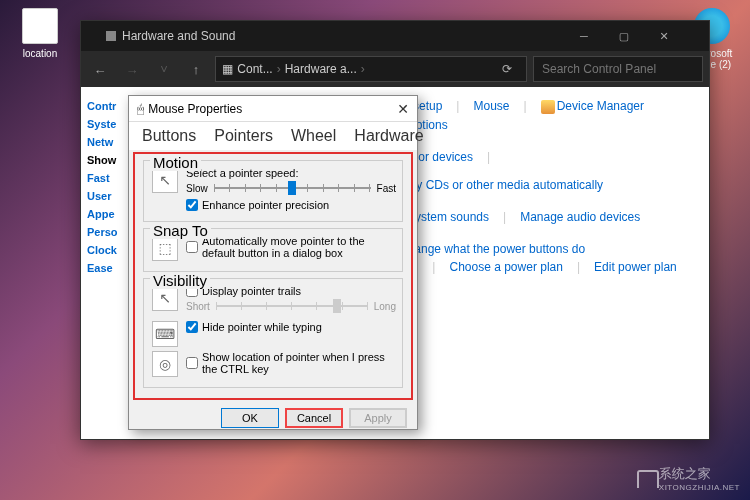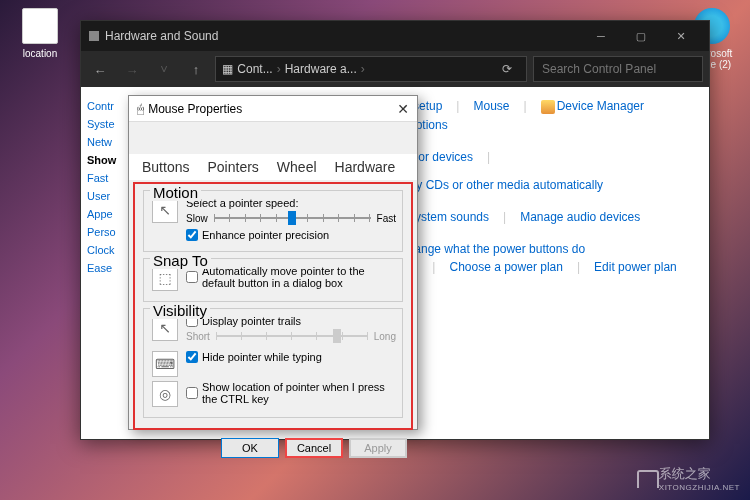--- a/index.html
+++ b/index.html
@@ -4,48 +4,48 @@
 <style>
 * { box-sizing: border-box; margin: 0; padding: 0; font-family: "Segoe UI", Tahoma, sans-serif; }
 body { width: 750px; height: 500px; overflow: hidden; position: relative; background: linear-gradient(135deg, #2a1a3a 0%, #8b4a7a 30%, #d4756b 60%, #1a1a4a 100%); }
 .desktop-icon { position: absolute; width: 60px; text-align: center; color: #fff; font-size: 10px; cursor: pointer; }
 .desktop-icon .ico { width: 36px; height: 36px; margin: 0 auto 4px; background: #fff; border: 1px solid #ccc; border-radius: 2px; position: relative; }
 .desktop-icon.edge .ico { background: radial-gradient(circle, #3cc4f0 40%, #0a84d8 100%); border-radius: 50%; border: none; }
 .taskkill-ico { top: 8px; left: 10px; }
 .edge-ico { top: 8px; right: 8px; }
 
 .cp-window { position: absolute; top: 20px; left: 80px; width: 630px; height: 420px; background: #fff; border: 1px solid #333; box-shadow: 0 4px 20px rgba(0,0,0,0.5); }
-.cp-titlebar { height: 30px; background: #1a1a1a; color: #ccc; display: flex; align-items: center; padding: 0 8px; font-size: 12px; }
+.cp-titlebar { height: 30px; background: #1a1a1a; color: #ccc; display: flex; align-items: center; padding: 0 25px; font-size: 12px; }
 .cp-titlebar .title { flex: 1; display:flex; align-items:center; gap:6px;}
 .cp-titlebar .winbtns { display: flex; gap: 0; }
 .cp-titlebar .winbtn { width: 40px; height: 30px; display: flex; align-items: center; justify-content: center; color: #aaa; cursor: pointer; font-size: 11px; }
 .cp-nav { height: 36px; background: #2a2a2a; display: flex; align-items: center; padding: 0 6px; gap: 6px; }
 .nav-arrow { width: 26px; height: 26px; color: #aaa; display: flex; align-items: center; justify-content: center; cursor: pointer; font-size: 13px; }
 .nav-arrow.disabled { color: #555; }
 .addr-bar { flex: 1; height: 26px; background: #1a1a1a; border: 1px solid #444; display: flex; align-items: center; padding: 0 6px; color: #ccc; font-size: 12px; gap: 4px; }
 .addr-bar .crumb { white-space: nowrap; overflow: hidden; text-overflow: ellipsis; max-width: 80px; }
 .addr-bar .sep { color: #666; }
 .refresh-btn { width: 26px; color:#aaa; text-align:center; cursor:pointer; }
 .search-box { width: 170px; height: 26px; background: #1a1a1a; border: 1px solid #444; color: #888; font-size: 12px; padding: 0 8px; }
 
 .cp-body { display: flex; height: calc(100% - 66px); background: #fff; }
 .cp-sidebar { width: 48px; padding: 10px 4px; border-right: none; }
-.cp-sidebar .sitem { color: #0066cc; font-size: 11px; padding: 3px 2px; white-space: nowrap; overflow: hidden; cursor: pointer; }
+.cp-sidebar .sitem { color: #0066cc; font-size: 11px; padding: 3px 2px; white-space: nowrap; overflow: hidden; cursor: pointer; font-weight: bold; }
 .cp-sidebar .sitem.bold { font-weight: bold; color: #000; }
 .cp-main { flex: 1; padding: 12px 10px; font-size: 12px; }
 .cp-link { color: #0066cc; cursor: pointer; }
 .cp-row { margin-bottom: 18px; display:flex; gap:14px; flex-wrap:wrap; }
 .cp-divider { color: #ccc; }
 .dm-icon { width:14px; height:14px; display:inline-block; background:linear-gradient(#ffd966,#e69138); border-radius:2px; vertical-align:middle; margin-right:2px;}
 
 .mouse-dlg { position: absolute; top: 95px; left: 128px; width: 290px; height: 335px; background: #f0f0f0; border: 1px solid #888; box-shadow: 4px 4px 12px rgba(0,0,0,0.4); font-size: 11px; }
 .mouse-title { height: 26px; background: #fff; display: flex; align-items: center; padding: 0 8px; font-size: 12px; border-bottom: 1px solid #ddd; }
 .mouse-title .t { flex: 1; display:flex; align-items:center; gap:4px;}
 .mouse-title .close { cursor: pointer; font-size: 14px; color:#333; }
-.tabs { display: flex; background: #fff; padding: 0 4px; font-size: 14px; margin-top: 32px; }
+.tabs { display: flex; background: #fff; padding: 0 4px; font-size: 16px; }
 .tab { padding: 4px 8px; cursor: pointer; color: #333; border:1px solid transparent;}
 .tab.active { background: #f0f0f0; border: 1px solid #aaa; border-bottom-color: #f0f0f0; position: relative; top: 1px; }
 .tabpanel { padding: 6px 8px 4px; border: 2px solid #e03030; margin: 2px 4px; height: 248px; }
 .group { border: 1px solid #ccc; margin-bottom: 6px; padding: 6px 6px 6px 8px; position: relative; }
 .group-title { position: absolute; top: -7px; left: 6px; background: #f0f0f0; padding: 0 3px; font-size: 15px; }
 .group-row { display: flex; align-items: flex-start; gap: 8px; margin-bottom: 4px; }
 .grp-icon { width: 26px; height: 26px; background: #fff; border: 1px solid #bbb; flex-shrink: 0; display:flex; align-items:center; justify-content:center; font-size:14px; color:#666;}
 .grp-content { flex: 1; font-size: 11px; }
 .slider-row { display: flex; align-items: center; gap: 6px; font-size: 10px; margin: 2px 0 4px; }
 .slider { flex: 1; height: 14px; position: relative; }

